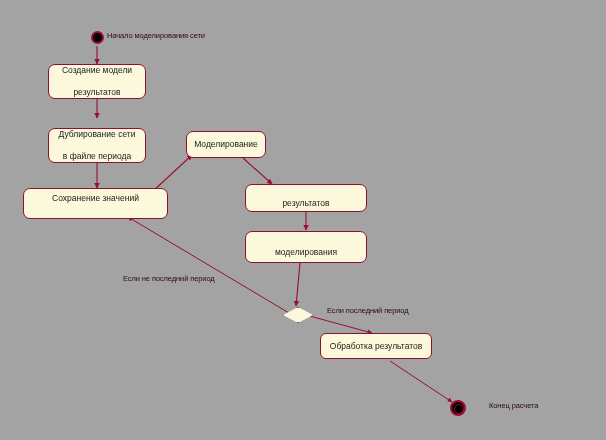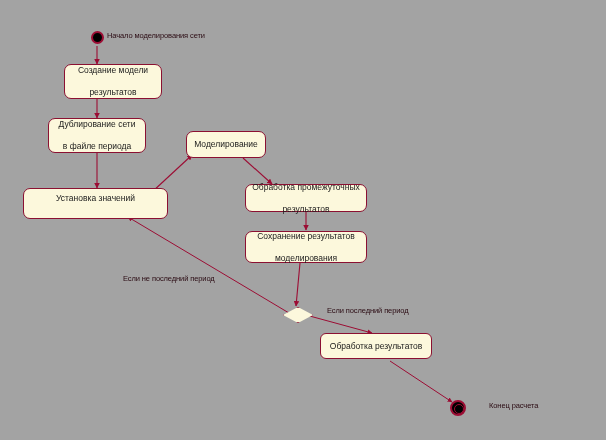--- a/index.html
+++ b/index.html
@@ -120,58 +120,56 @@
     <line x1="289" y1="313" x2="128" y2="217" stroke="#9c0d34" stroke-width="1.0" marker-end="url(#arrow)"></line>
 
     <line x1="306" y1="315" x2="372" y2="333" stroke="#9c0d34" stroke-width="1.0" marker-end="url(#arrow)"></line>
 
     <line x1="390" y1="361" x2="452" y2="402" stroke="#9c0d34" stroke-width="1.0" marker-end="url(#arrow)"></line>
   </svg>
 
   <div class="start-node" style="left:91px; top:31px;"></div>
   <div class="edge-label" style="left:107px; top:31px;">Начало моделирования сети</div>
 
-  <div class="node" style="left:48px; top:64px; width:98px; height:35px;margin-left:16px;">
+  <div class="node" style="left:48px; top:64px; width:98px; height:35px;">
     <span>
       <span>Создание модели</span>
       <br>
       <span>результатов</span>
     </span>
   </div>
 
-  <div class="node" style="left:48px; top:118px; width:98px; height:35px;">
+  <div class="node" style="left:48px; top:128px; width:98px; height:35px;">
     <span>
       <span>Дублирование сети</span>
       <br>
       <span>в файле периода</span>
     </span>
   </div>
 
   <div class="node" style="left:23px; top:188px; width:145px; height:31px;">
     <span>
-      <span>Установка значений</span>
+      <span>Сохранение значений</span>
       <br>
     </span>
   </div>
 
   <div class="node" style="left:186px; top:131px; width:80px; height:27px;">
     <span>Моделирование</span>
   </div>
 
   <div class="node" style="left:245px; top:184px; width:122px; height:28px;">
     <span>
-      <span>Обработка промежуточных</span>
       <br>
       <span>результатов</span>
     </span>
   </div>
 
   <div class="node" style="left:245px; top:231px; width:122px; height:32px;">
     <span>
-      <span>Сохранение результатов</span>
       <br>
       <span>моделирования</span>
     </span>
   </div>
 
   <div class="decision-node" style="left:283px; top:307px;"></div>
 
   <div class="edge-label" style="left:327px; top:306px;">Если последний период</div>
 
   <div class="edge-label" style="left:123px; top:274px;">Если не последний период</div>

